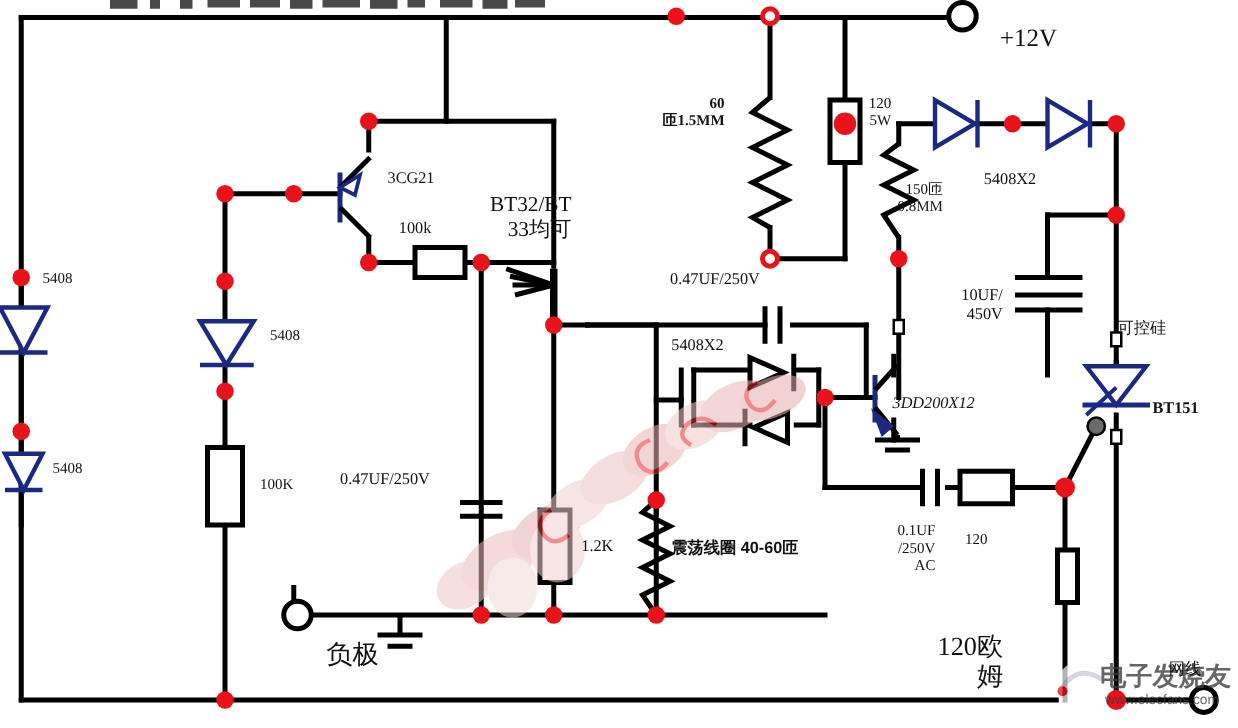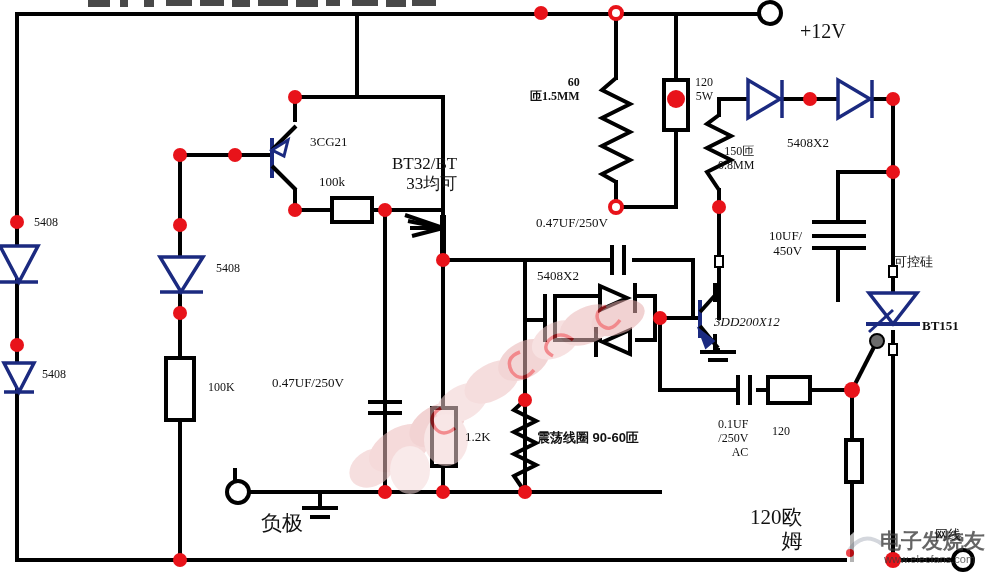--- a/index.html
+++ b/index.html
@@ -328,21 +328,21 @@
 0.8MM</div>
       <div class="lbl serif" style="left: 787px; top: 136px; font-size: 13px;">5408X2</div>
       <div class="lbl serif" style="left: 536px; top: 216px; font-size: 13px;">0.47UF/250V</div>
       <div class="lbl serif" style="left: 769px; top: 213px; font-size: 13px; margin-top: 16px;">10UF/
 450V</div>
       <div class="lbl serif" style="left: 894px; top: 255px; font-size: 13px;">可控硅</div>
       <div class="lbl serif" style="left: 537px; top: 269px; font-size: 13px;">5408X2</div>
       <div class="lbl serif" style="left: 714px; top: 315px; font-size: 13px; font-style: italic;">3DD200X12</div>
       <div class="lbl serif bold" style="left: 922px; top: 319px; font-size: 13px; font-family: Liberation Serif, serif;">BT151</div>
       <div class="lbl serif" style="left: 465px; top: 430px; font-size: 13px;">1.2K</div>
-      <div class="lbl sans bold" style="left: 537px; top: 431px; font-size: 13px;">震荡线圈 90-60匝</div>
+      <div class="lbl sans bold" style="left: 537px; top: 431px; font-size: 13px;">震荡线圈 40-60匝</div>
       <div class="lbl serif" style="left: 718px; top: 418px; font-size: 12px;">0.1UF
 /250V
 AC</div>
       <div class="lbl serif" style="left: 772px; top: 425px; font-size: 12px;">120</div>
       <div class="lbl serif" style="left: 750px; top: 505px; font-size: 21px; font-family: Liberation Serif, serif;">120欧
 姆</div>
       <div class="lbl serif" style="left: 935px; top: 528px; font-size: 13px;">网线</div>
       <div class="lbl serif" style="left: 261px; top: 511px; font-size: 21px;">负极</div>
     </div>
 

